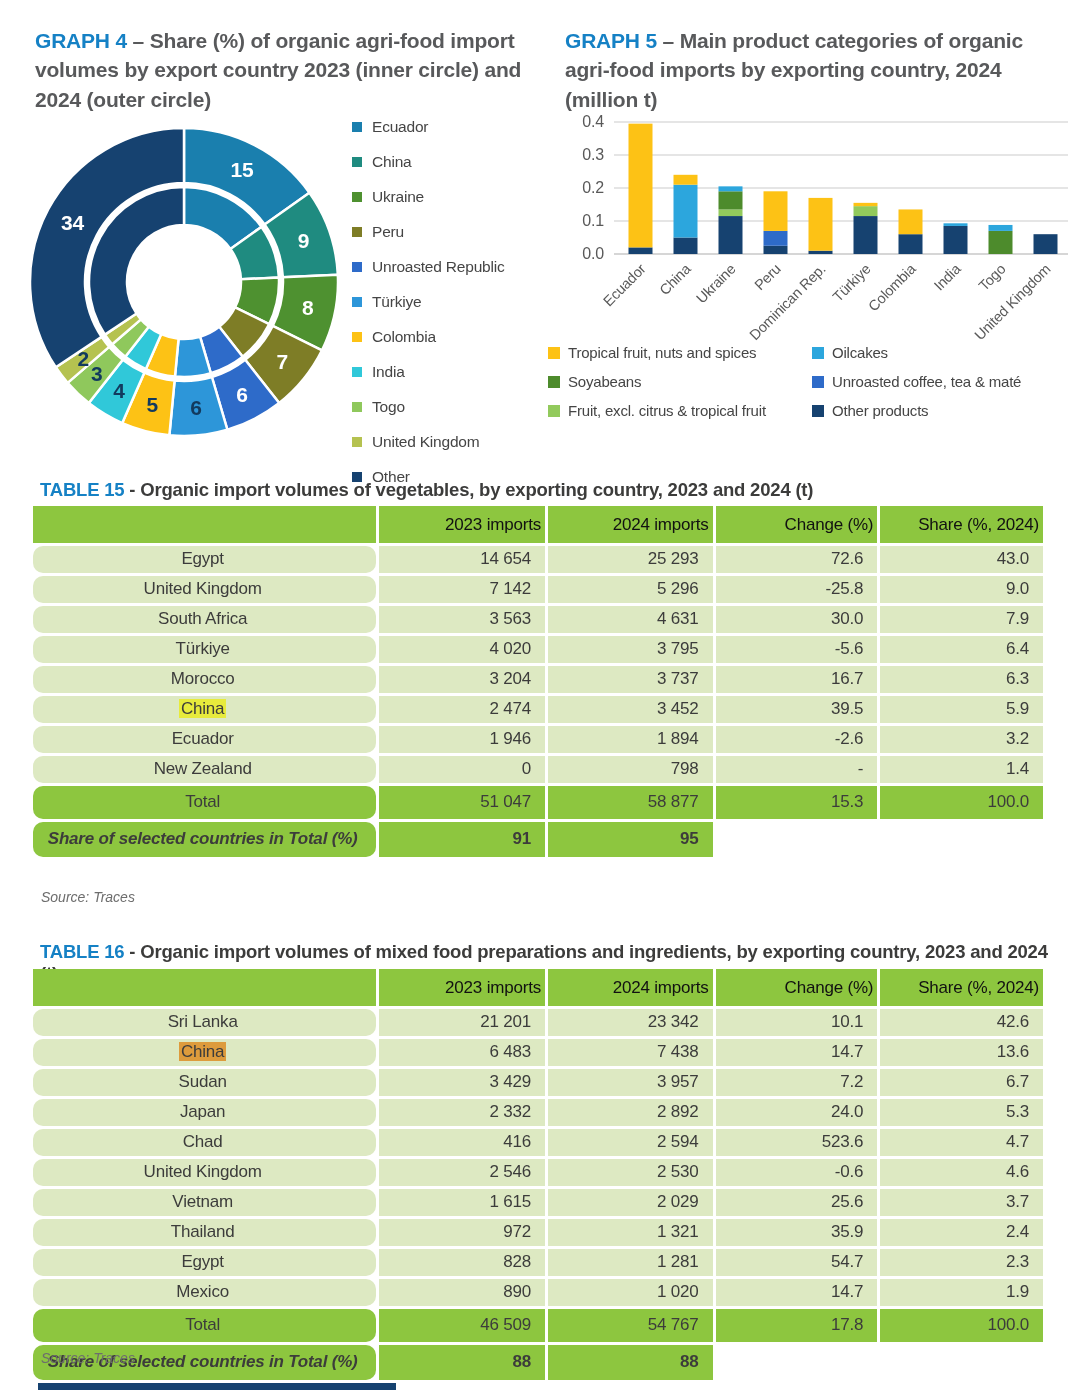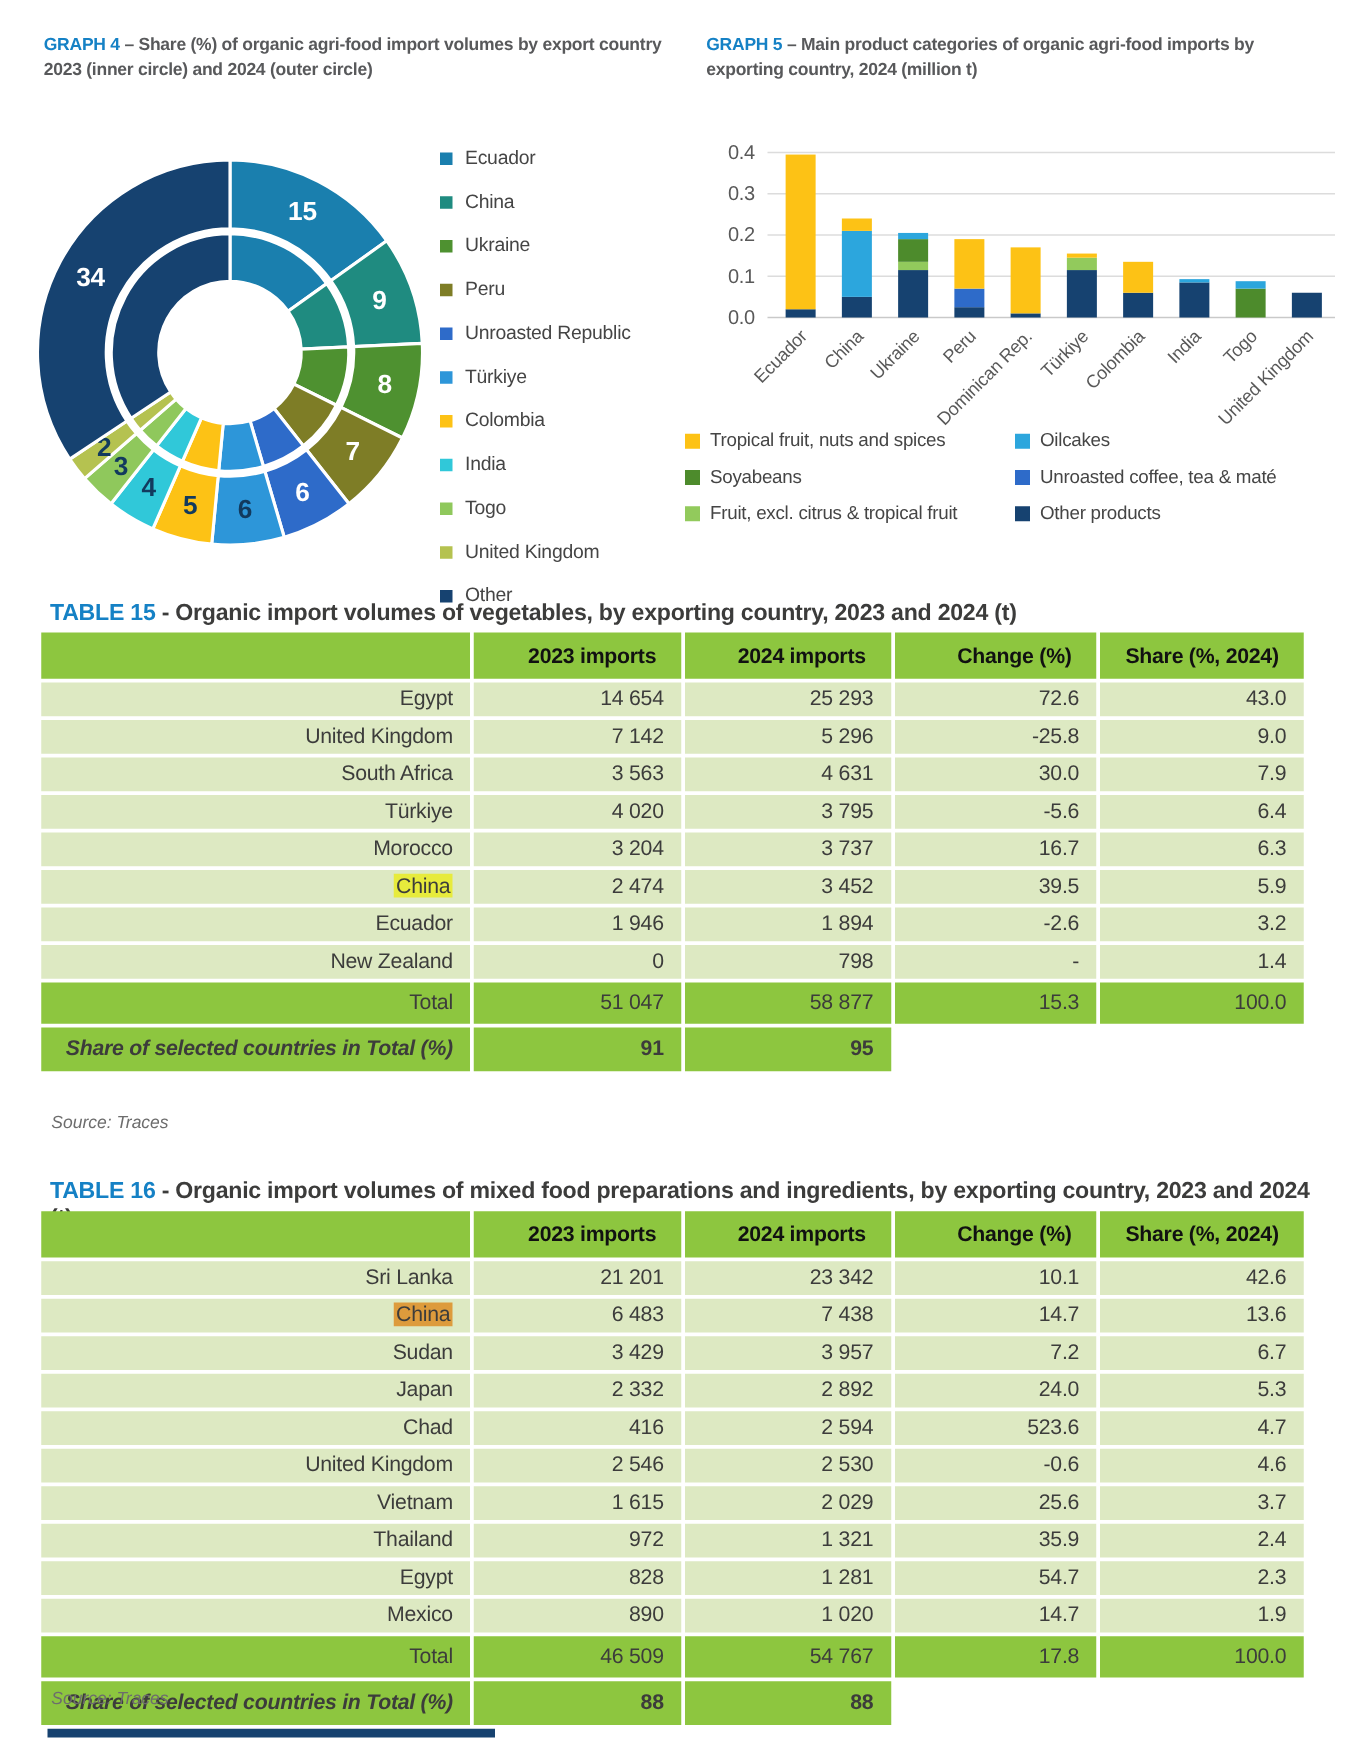--- a/index.html
+++ b/index.html
@@ -6,46 +6,46 @@
   html,body { background:#ffffff; }
   .page {
     position:relative; width:1080px; height:1391px; margin:0 auto;
     background:#ffffff; overflow:hidden;
     font-family:"Liberation Sans", sans-serif; letter-spacing:-0.2px;
     color:#3c3c3b;
   }
   .abs { position:absolute; }
 
   
-  .graph-title { font-size:14px; font-weight:bold; line-height:1.4; color:#58595b; }
+  .graph-title { font-size:21px; font-weight:bold; line-height:1.4; color:#58595b; }
   .graph-title .prefix { color:#1581c5; }
   .table-title { font-size:18.5px; font-weight:bold; color:#3c3c3b; }
   .table-title .prefix { color:#1581c5; }
 
   
   .legend-v .legend-item { display:flex; align-items:center; margin-bottom:17px; }
   .legend-v .marker { width:10px; height:10px; margin-right:10px; flex:0 0 auto; }
   .legend-v .lbl { font-size:15.5px; color:#454545; white-space:nowrap; }
 
   
   .legend-grid { display:grid; grid-template-columns:258px auto; row-gap:12px; column-gap:6px; }
   .legend-grid .legend-item { display:flex; align-items:center; }
   .legend-grid .marker { width:12px; height:12px; margin-right:8px; flex:0 0 auto; }
   .legend-grid .lbl { font-size:15px; color:#454545; white-space:nowrap; }
 
   
   table.data { border-collapse:separate; border-spacing:3px; width:100%; table-layout:fixed; }
   table.data th, table.data td { font-size:17px; overflow:hidden; }
   table.data thead th {
-    background:#8dc63f; color:#111; font-weight:bold; text-align:right;
-    padding:8px 20px 8px 6px; height:37px; vertical-align:middle;
+    background:#8dc63f; color:#111; font-weight:normal; text-align:right;
+    padding:8px 4px 8px 6px; height:37px; vertical-align:middle;
   }
   table.data thead th.first { text-align:left; }
   table.data tbody td { background:#dde9c2; padding:3px 14px 4px 10px; height:27px; vertical-align:middle; }
-  table.data td.country { text-align:right; }
+  table.data td.country { text-align:center;border-radius:10px; }
   table.data td.num { text-align:right; }
   table.data tr.total td { background:#8dc63f; font-weight:normal; height:33px; }
   table.data tr.share td { background:#8dc63f; height:35px;font-weight:bold; }
   table.data tr.share td.country { font-style:italic; }
   table.data tr.share td.blank { background:transparent; }
   .hl { padding:0 2px; }
 
   .source { font-size:14px; font-style:italic; color:#6d6d6d; letter-spacing:0; }
 
   .bottom-bar { background:#164270; }

